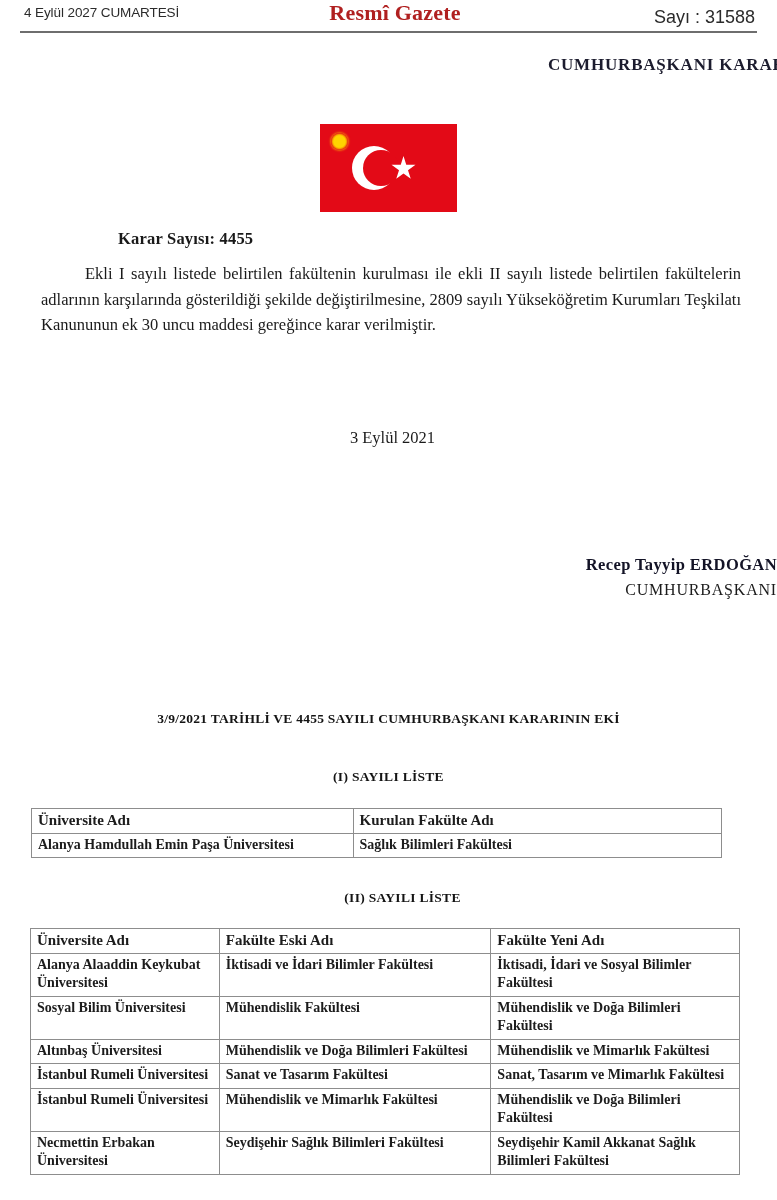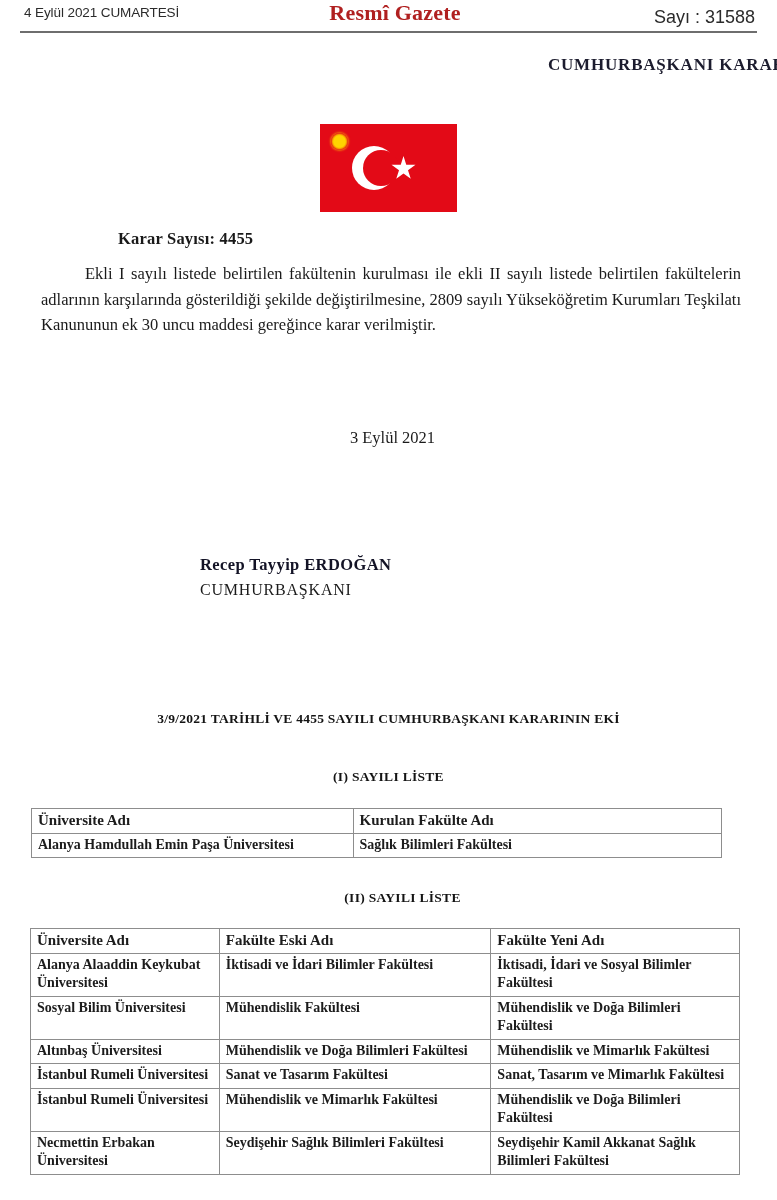--- a/index.html
+++ b/index.html
@@ -137,21 +137,21 @@
     width: 777px;
     text-align: center;
     font-size: 16.5px;
     color: #1a1a1a;
     padding-left: 4px;
   }
   #signature {
     position: absolute;
     left: 0; top: 555px;
     width: 777px;
-    text-align: left;
+    text-align: right;
     padding-left: 200px;
     box-sizing: border-box;
   }
   #signature .sig-name {
     font-size: 16.5px;
     font-weight: bold;
     letter-spacing: 0.4px;
     color: #131326;
   }
   #signature .sig-role {
@@ -227,21 +227,21 @@
     width: 710px;
   }
   #table2 col.c1 { width: 189px; }
   #table2 col.c2 { width: 272px; }
   #table2 col.c3 { width: 249px; }
 </style>
 </head>
 <body>
 
 <div id="masthead">
-  <div id="masthead-date">4 Eylül 2021 CUMARTESİ</div>
+  <div id="masthead-date">4 Eylül 2027 CUMARTESİ</div>
   <div id="masthead-title">Resmî Gazete</div>
   <div id="masthead-issue">Sayı : 31588</div>
   <div id="masthead-rule"></div>
 </div>
 
 <div id="doc-title">CUMHURBAŞKANI KARARI</div>
 
 <div id="flag">
   <div class="sun-emblem"></div>
   <div class="crescent-outer"></div>

